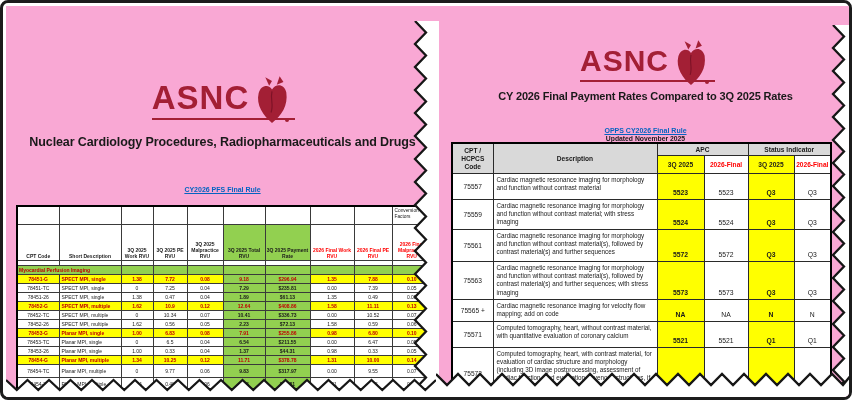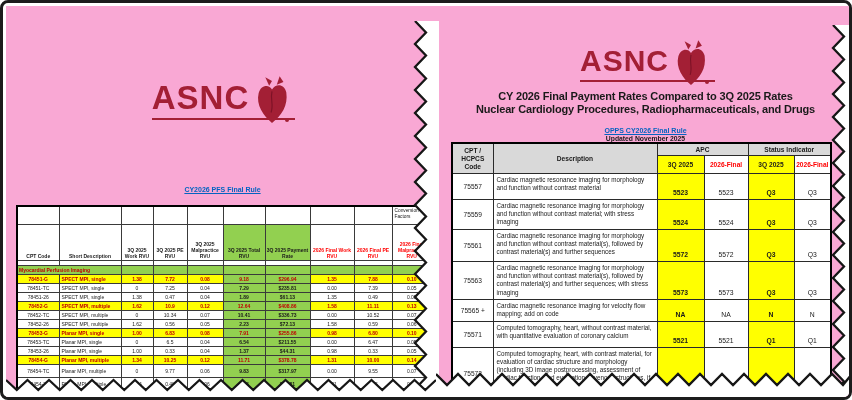--- a/index.html
+++ b/index.html
@@ -80,20 +80,21 @@
         <span class="logo-text" style="font-size:33px;">ASNC</span>
         <svg class="logo-heart" width="42" height="50" viewBox="0 0 44 52">
           <path fill="#A31F35" d="M19 10 L15 1 L22 5 Z"></path>
           <path fill="#A31F35" d="M27 9 L30 0 L34 6 Z"></path>
           <path fill="#A31F35" d="M8 18 C5 30 13 42 22 49 C32 41 39 31 37 17 C35 8 26 7 22 14 C19 8 10 9 8 18 Z"></path>
           <path fill="none" stroke="#7c1226" stroke-width="1.2" d="M22 16 C20 24 24 30 21 38"></path>
         </svg>
       </div>
     </div>
     <div class="title" style="top:128px;">
+      <div>Nuclear Cardiology Procedures, Radiopharmaceuticals and Drugs</div>
     </div>
     <div class="doclink" style="top:180px;">
       <a>CY2026 PFS Final Rule</a>
     </div>
 
     <table id="left-table">
       <colgroup>
         <col style="width:42px">
           <col style="width:62px">
           <col style="width:32px">
@@ -310,21 +311,20 @@
         <svg class="logo-heart" width="40" height="48" viewBox="0 0 44 52">
           <path fill="#A31F35" d="M19 10 L15 1 L22 5 Z"></path>
           <path fill="#A31F35" d="M27 9 L30 0 L34 6 Z"></path>
           <path fill="#A31F35" d="M8 18 C5 30 13 42 22 49 C32 41 39 31 37 17 C35 8 26 7 22 14 C19 8 10 9 8 18 Z"></path>
           <path fill="none" stroke="#7c1226" stroke-width="1.2" d="M22 16 C20 24 24 30 21 38"></path>
         </svg>
       </div>
     </div>
     <div class="title" style="top:84px;">
       <div>CY 2026 Final Payment Rates Compared to 3Q 2025 Rates</div>
-      <div>Nuclear Cardiology Procedures, Radiopharmaceuticals, and Drugs</div>
     </div>
     <div class="doclink" style="top:121px;">
       <a>OPPS CY2026 Final Rule</a>
     </div>
     <div class="updated" style="top:129px;">Updated November 2025</div>
 
     <table id="right-table">
       <colgroup>
         <col style="width:41px">
           <col style="width:164px">

